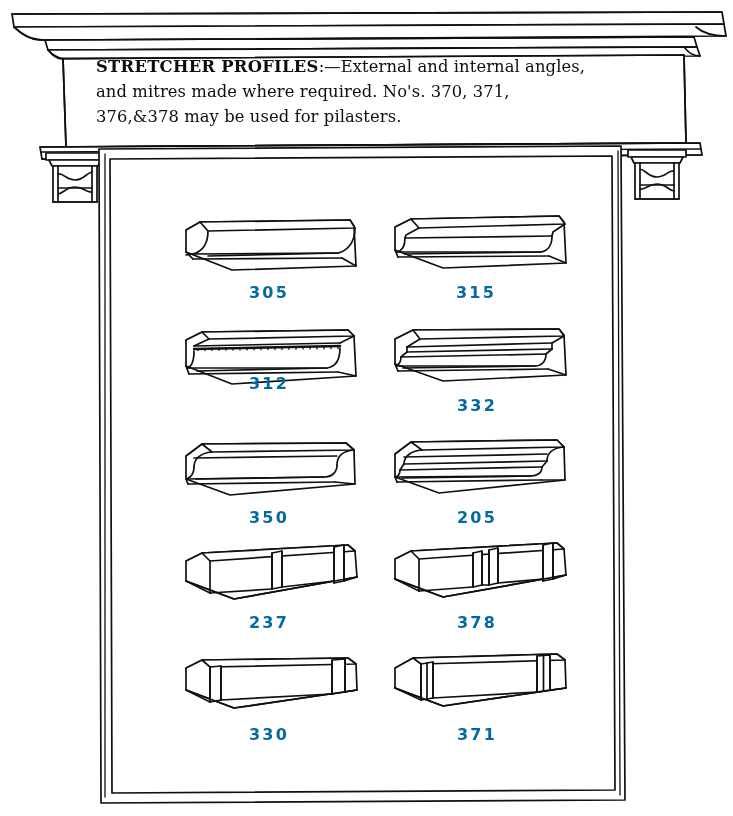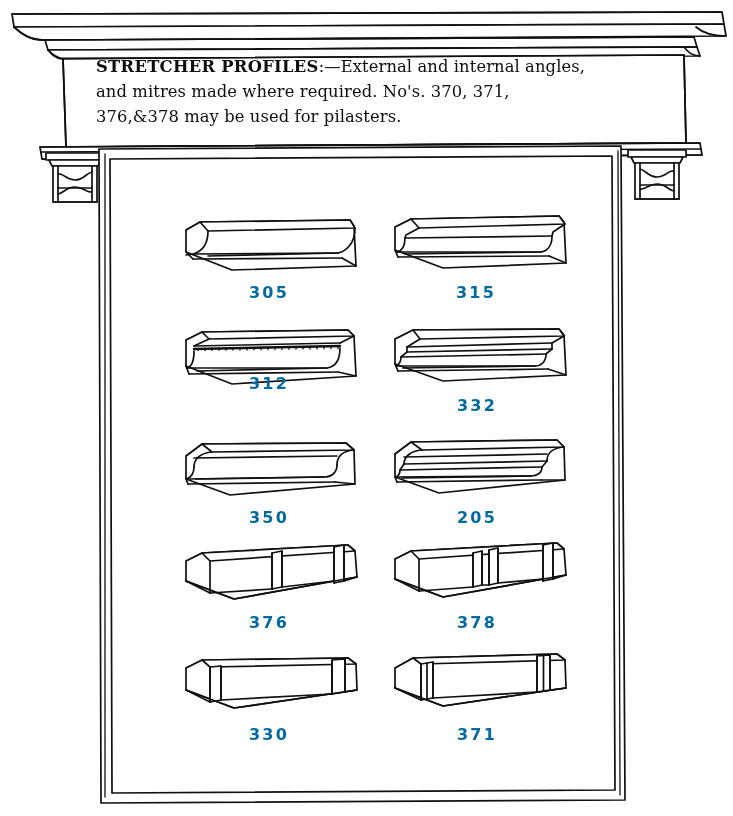--- a/index.html
+++ b/index.html
@@ -359,18 +359,18 @@
     <div class="caption-line">and mitres made where required. No's. 370, 371,</div>
     <div class="caption-line">376,&amp;378 may be used for pilasters.</div>
   </div>
 
   <div class="num-label" style="left:269px; top:283px;">305</div>
   <div class="num-label" style="left:456px; top:283px;margin-left:20px;">315</div>
   <div class="num-label" style="left:269px; top:374px;">312</div>
   <div class="num-label" style="left:477px; top:396px;">332</div>
   <div class="num-label" style="left:269px; top:508px;">350</div>
   <div class="num-label" style="left:477px; top:508px;">205</div>
-  <div class="num-label" style="left:269px; top:613px;">376</div>
+  <div class="num-label" style="left:269px; top:613px;">237</div>
   <div class="num-label" style="left:477px; top:613px;">378</div>
   <div class="num-label" style="left:269px; top:725px;">330</div>
   <div class="num-label" style="left:477px; top:725px;">371</div>
 
 </div>
 
 </body></html>

